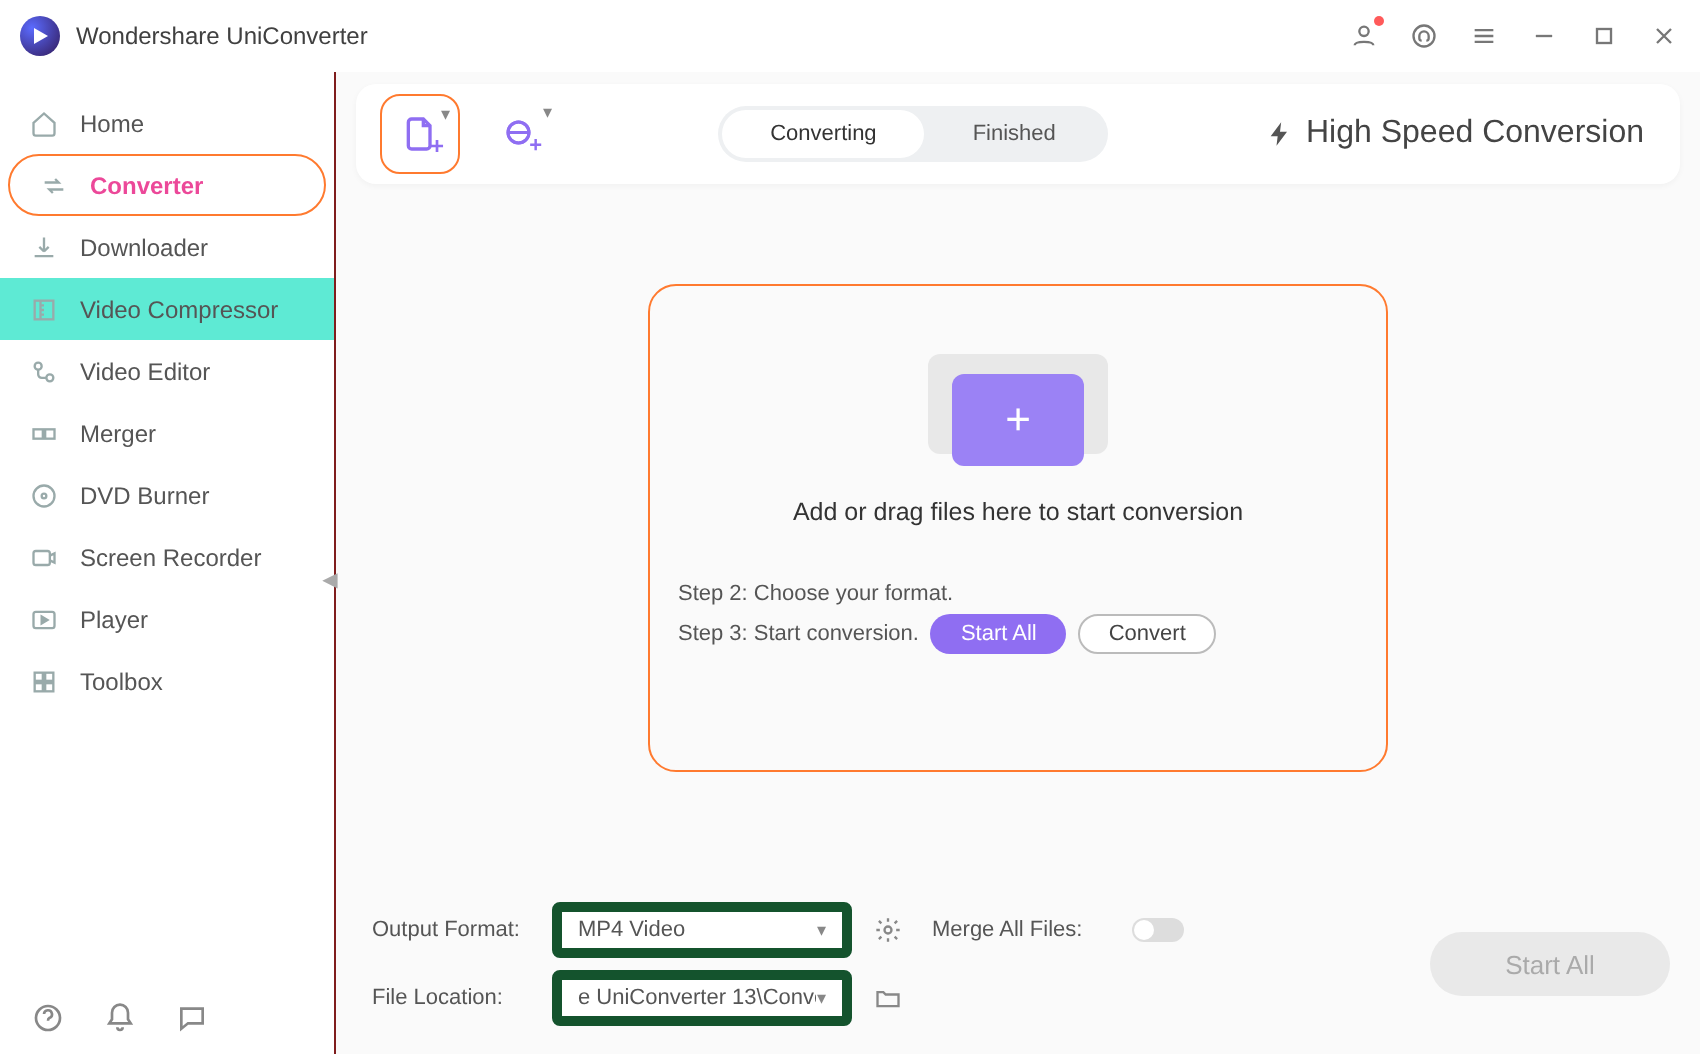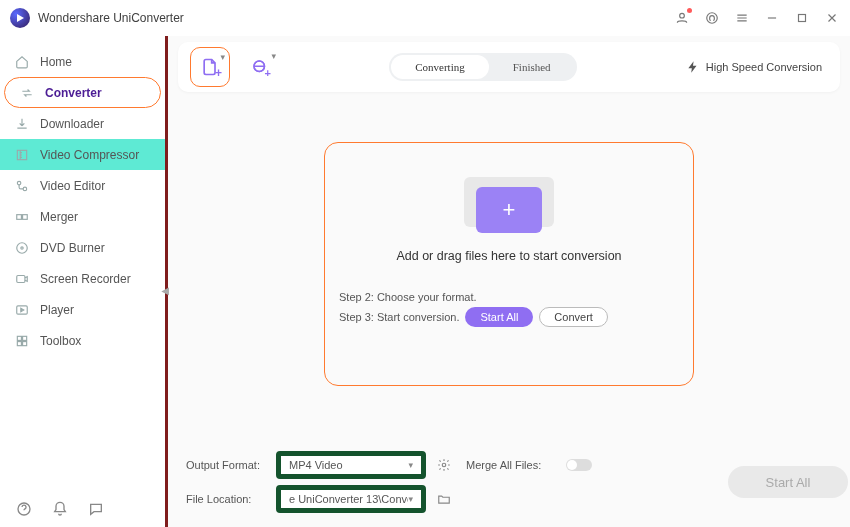--- a/index.html
+++ b/index.html
@@ -12,58 +12,58 @@
 .app-logo::after { content: ""; position: absolute; left: 7px; top: 6px; border-left: 7px solid #fff; border-top: 4px solid transparent; border-bottom: 4px solid transparent; }
 .app-title { font-size: 12px; color: #404040; }
 .title-right { display: flex; align-items: center; gap: 14px; }
 .title-icon { width: 16px; height: 16px; display: flex; align-items: center; justify-content: center; color: #777; cursor: pointer; }
 .title-icon svg { width: 14px; height: 14px; }
 .badge-dot { position: relative; }
 .badge-dot::after { content: ""; position: absolute; top: -2px; right: -2px; width: 5px; height: 5px; background: #ff5a5a; border-radius: 50%; }
 
 
 .app-body { display: flex; height: calc(100% - 36px); }
-.sidebar { width: 168px; border-right: 3px solid #7f1d1d; display: flex; flex-direction: column; padding-top: 10px; }
+.sidebar { width: 168px; border-right: 1px solid #7f1d1d; display: flex; flex-direction: column; padding-top: 10px; }
 .side-item { height: 31px; display: flex; align-items: center; gap: 10px; padding: 0 14px; font-size: 12px; color: #555; cursor: pointer; }
-.side-item.active { background: #fff; color: #4c1d95; font-weight: 600; border: 1.5px solid #ff7a2f; border-radius: 16px; margin: 0 4px; position: relative; }
+.side-item.active { background: #fff; color: #ec4899; font-weight: 600; border: 1.5px solid #ff7a2f; border-radius: 16px; margin: 0 4px; position: relative; }
 .side-item.selected-row { background: #5eead4; }
 .side-icon { width: 16px; height: 16px; display: inline-flex; align-items: center; justify-content: center; color: #9aa; }
 .side-spacer { flex: 1; }
 .side-bottom { display: flex; gap: 20px; padding: 10px 16px; }
 
 .collapse-handle { position: absolute; left: 160px; top: 280px; width: 10px; height: 20px; display: flex; align-items: center; justify-content: center; cursor: pointer; color: #aaa; font-size: 10px; }
 
 
 .main { flex: 1; display: flex; flex-direction: column; background: #fafafa; }
 .toolbar { height: 50px; margin: 6px 10px 0 10px; background: #fff; border-radius: 10px; display: flex; align-items: center; padding: 0 12px; gap: 10px; box-shadow: 0 1px 3px rgba(0,0,0,0.04); }
 .tb-square { width: 40px; height: 40px; border-radius: 10px; background: #fff; display: flex; align-items: center; justify-content: center; cursor: pointer; position: relative; }
 .tb-square.primary { border: 1.5px solid #ff7a2f; }
 .tb-square .chev { position: absolute; right: 4px; top: 4px; font-size: 9px; color: #888; }
 
 .tabs { margin-left: auto; margin-right: auto; display: flex; background: #eef0f2; border-radius: 14px; padding: 2px; }
-.tab { padding: 6px 24px; font-size: 11px; color: #555; cursor: pointer; border-radius: 12px; font-family: Liberation Serif, serif; }
+.tab { padding: 6px 24px; font-size: 11px; color: #555; cursor: pointer; border-radius: 12px; }
 .tab.active { background: #fff; color: #333; }
 
-.high-speed { display: flex; align-items: center; gap: 6px; font-size: 11px; color: #444; padding-right: 6px; cursor: pointer; }
+.high-speed { display: flex; align-items: center; gap: 6px; font-size: 16px; color: #444; padding-right: 6px; cursor: pointer; }
 
 
 .dropzone { margin: 50px auto 0 auto; width: 370px; height: 244px; border: 1.5px solid #ff7a2f; border-radius: 14px; display: flex; flex-direction: column; align-items: center; padding: 24px 14px 14px 14px; }
 .folder-graphic { width: 90px; height: 70px; position: relative; margin-bottom: 12px; }
 .folder-back { position: absolute; left: 0; top: 10px; width: 90px; height: 50px; background: #e8e8e8; border-radius: 6px; }
 .folder-front { position: absolute; left: 12px; top: 20px; width: 66px; height: 46px; background: #9b82f5; border-radius: 6px; display: flex; align-items: center; justify-content: center; color: #fff; font-size: 22px; }
 .drop-msg { font-size: 12.5px; color: #333; margin-bottom: 24px; }
 .steps { width: 100%; font-size: 11px; color: #555; }
 .step-row { display: flex; align-items: center; gap: 6px; margin: 4px 0; }
 .small-icon { width: 18px; height: 18px; display: inline-flex; align-items: center; justify-content: center; }
 .btn { padding: 3px 14px; border-radius: 12px; font-size: 11px; cursor: pointer; border: 1px solid transparent; }
 .btn.primary { background: #8f6ef2; color: #fff; }
 .btn.outline { background: #fff; border: 1px solid #bbb; color: #444; }
 
 
-.bottom-bar { margin-top: auto; padding: 8px 2px 14px 18px; display: grid; grid-template-columns: 80px 150px 20px 90px 40px 1fr 120px; row-gap: 6px; column-gap: 10px; align-items: center; font-size: 11px; color: #555; }
+.bottom-bar { margin-top: auto; padding: 8px 15px 14px 18px; display: grid; grid-template-columns: 80px 150px 20px 90px 40px 1fr 120px; row-gap: 6px; column-gap: 10px; align-items: center; font-size: 11px; color: #555; }
 .sel-box { border: 5px solid #14532d; border-radius: 4px; padding: 3px 8px; display: flex; justify-content: space-between; align-items: center; background: #fff; cursor: pointer; width: 150px; font-size: 11px; }
 .sel-box .chev { font-size: 9px; color: #888; }
 .big-start { grid-row: 1 / span 2; grid-column: 7; background: #e9e9e9; color: #aaa; border-radius: 18px; height: 32px; display: flex; align-items: center; justify-content: center; font-size: 13px; cursor: pointer; }
 .toggle { width: 26px; height: 12px; background: #ddd; border-radius: 8px; position: relative; cursor: pointer; }
 .toggle::after { content: ""; position: absolute; left: 1px; top: 1px; width: 10px; height: 10px; background: #fff; border-radius: 50%; }
 .mini-icon { width: 16px; height: 16px; display: flex; align-items: center; justify-content: center; color: #888; cursor: pointer; }
 </style>
 </head>
 <body>
 

